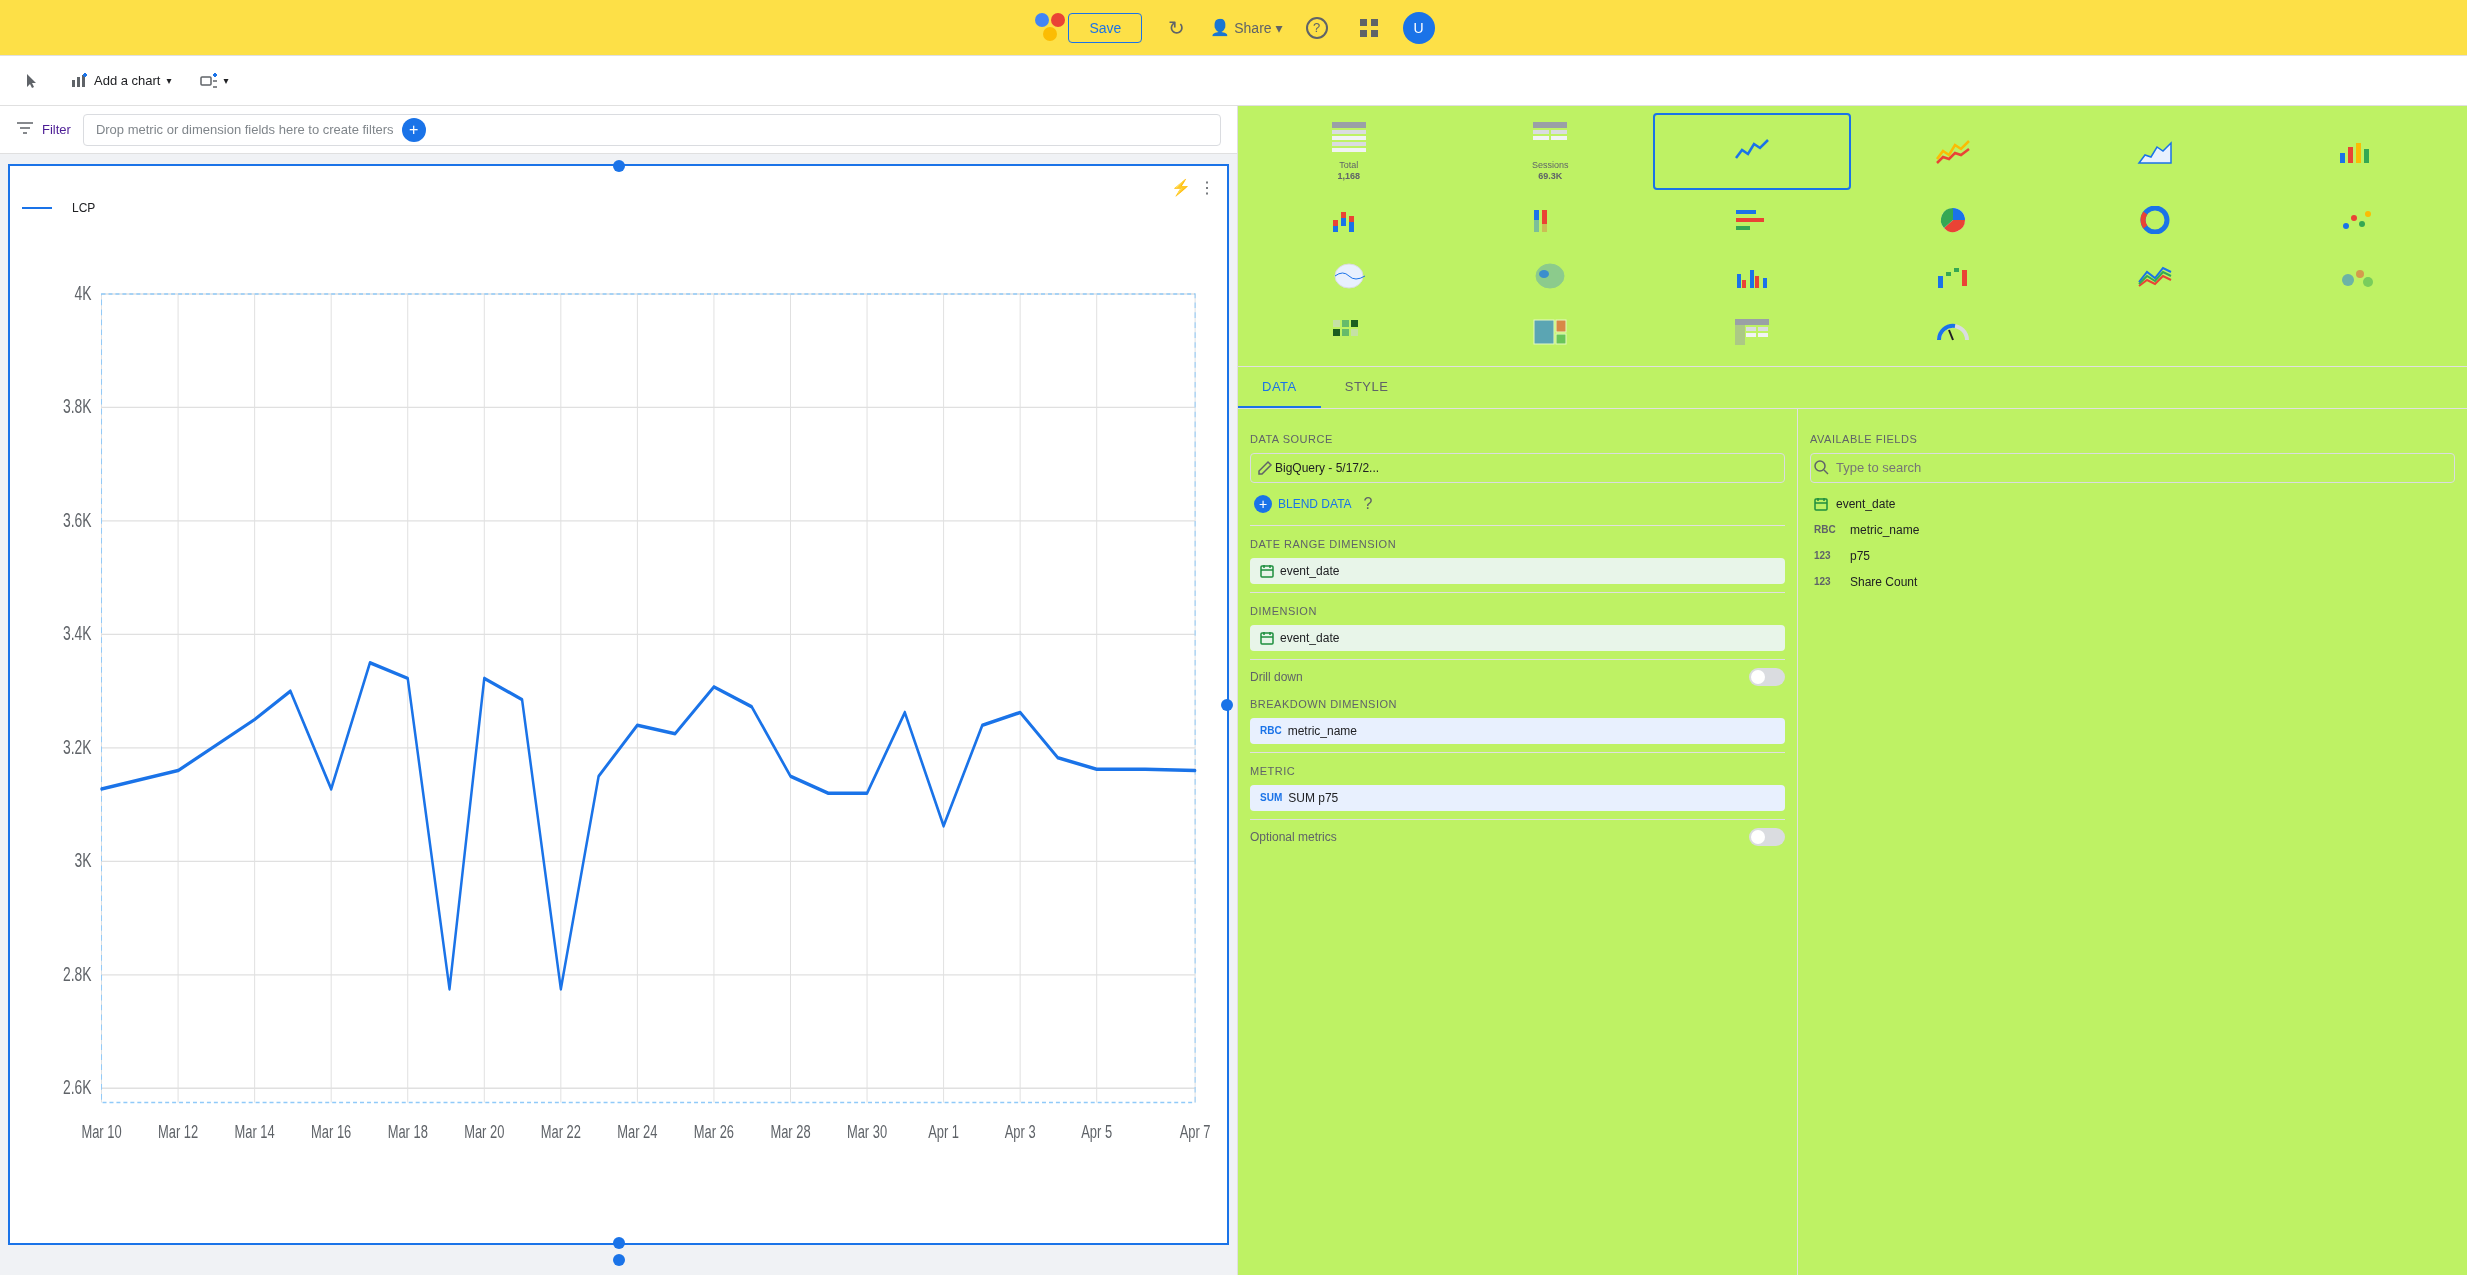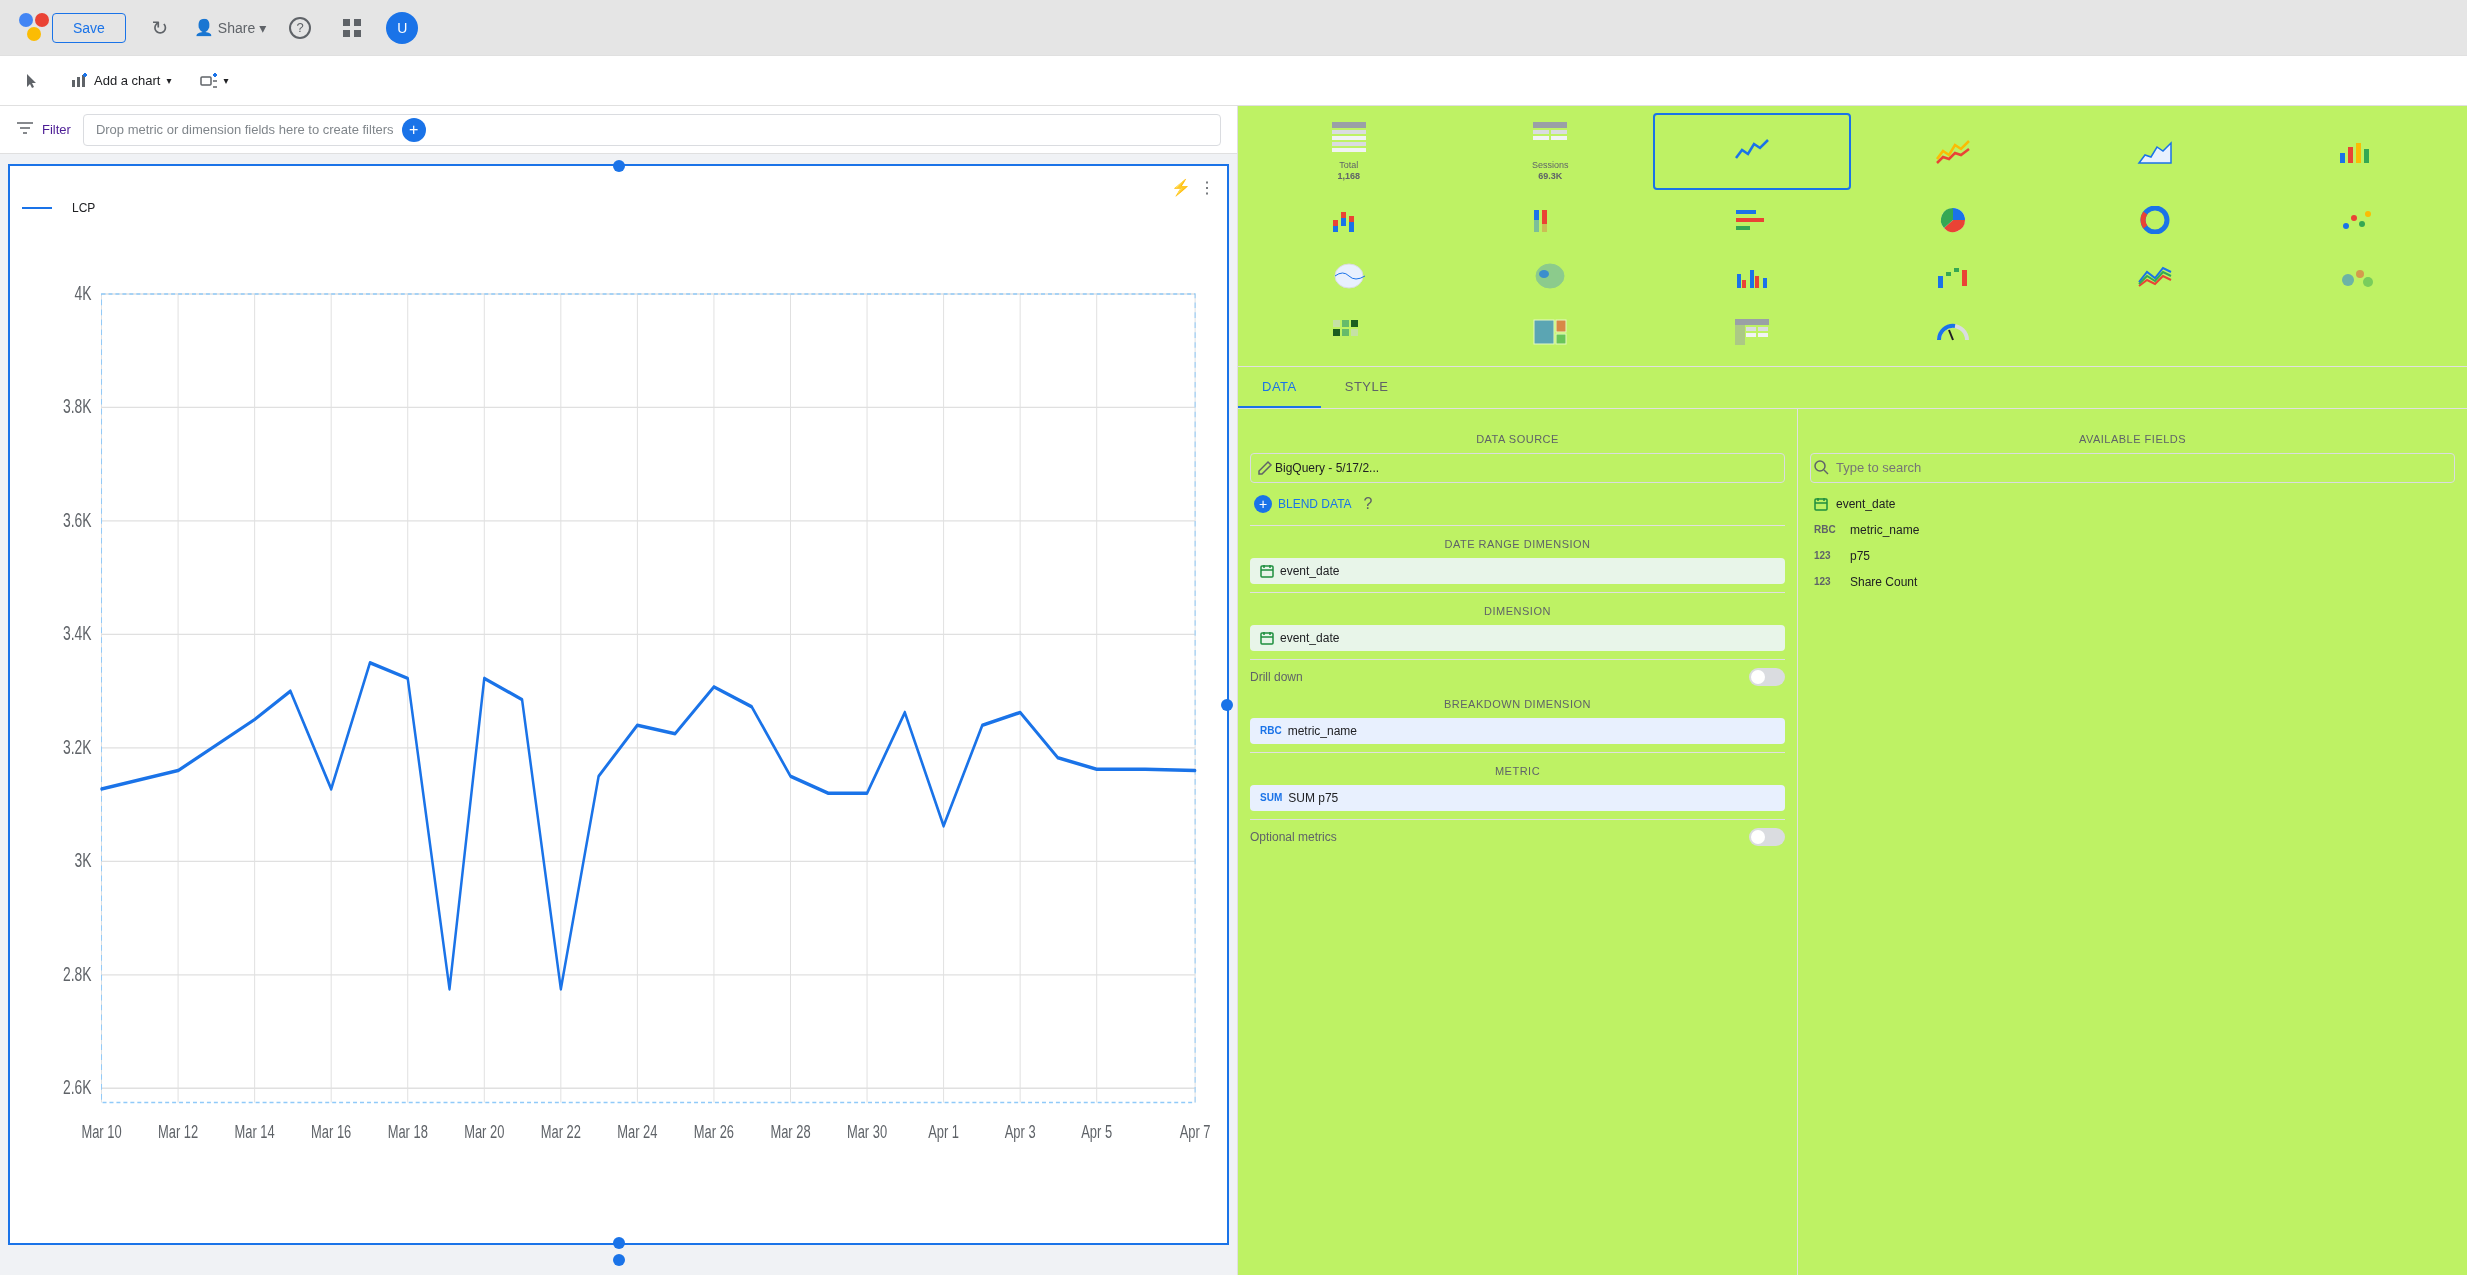--- a/index.html
+++ b/index.html
@@ -1,21 +1,21 @@
 <!DOCTYPE html>
 <html><head>
   <meta charset="utf-8">
   <style>
     * { box-sizing: border-box; margin: 0; padding: 0; }
     body { font-family: 'Google Sans', Arial, sans-serif; background: #f8f9fa; color: #202124; font-size: 13px; overflow: hidden; width: 2467px; height: 1275px; }
 
     
     .top-nav {
-      display: flex; align-items: center; justify-content: flex-start;
-      background: #e5e5e5; padding: 0 16px; height: 56px;
+      display: flex; align-items: center; justify-content: center;
+      background: #fde047; padding: 0 16px; height: 56px;
       border-bottom: 1px solid #e0e0e0; position: fixed; top: 0; left: 0; right: 0; z-index: 100;
     }
     .nav-left { display: flex; align-items: center; gap: 8px; }
     .logo-icon { width: 36px; height: 36px; }
     .nav-right { display: flex; align-items: center; gap: 16px; }
     .save-btn {
       background: none; border: 1px solid #1a73e8; color: #1a73e8;
       padding: 6px 20px; border-radius: 4px; font-size: 14px; cursor: pointer;
     }
     .nav-icon-btn {
@@ -155,21 +155,21 @@
     }
     .panel-left {
       width: 560px; border-right: 1px solid #e0e0e0; overflow-y: auto; padding: 12px;
     }
     .panel-right {
       flex: 1; overflow-y: auto; padding: 12px;
     }
 
     .section-label {
       font-size: 11px; color: #5f6368; text-transform: uppercase; letter-spacing: 0.5px;
-      margin-bottom: 8px; margin-top: 12px; font-weight: 500; text-align: center;
+      margin-bottom: 8px; margin-top: 12px; font-weight: 500;
     }
     .data-source-row {
       display: flex; align-items: center; gap: 8px; margin-bottom: 8px;
     }
     .data-source-chip {
       display: flex; align-items: center; gap: 2px; padding: 6px 6px;
       border: 1px solid #dadce0; border-radius: 4px; font-size: 12px; color: #202124;
       flex: 1;
     }
     .blend-data-btn {

